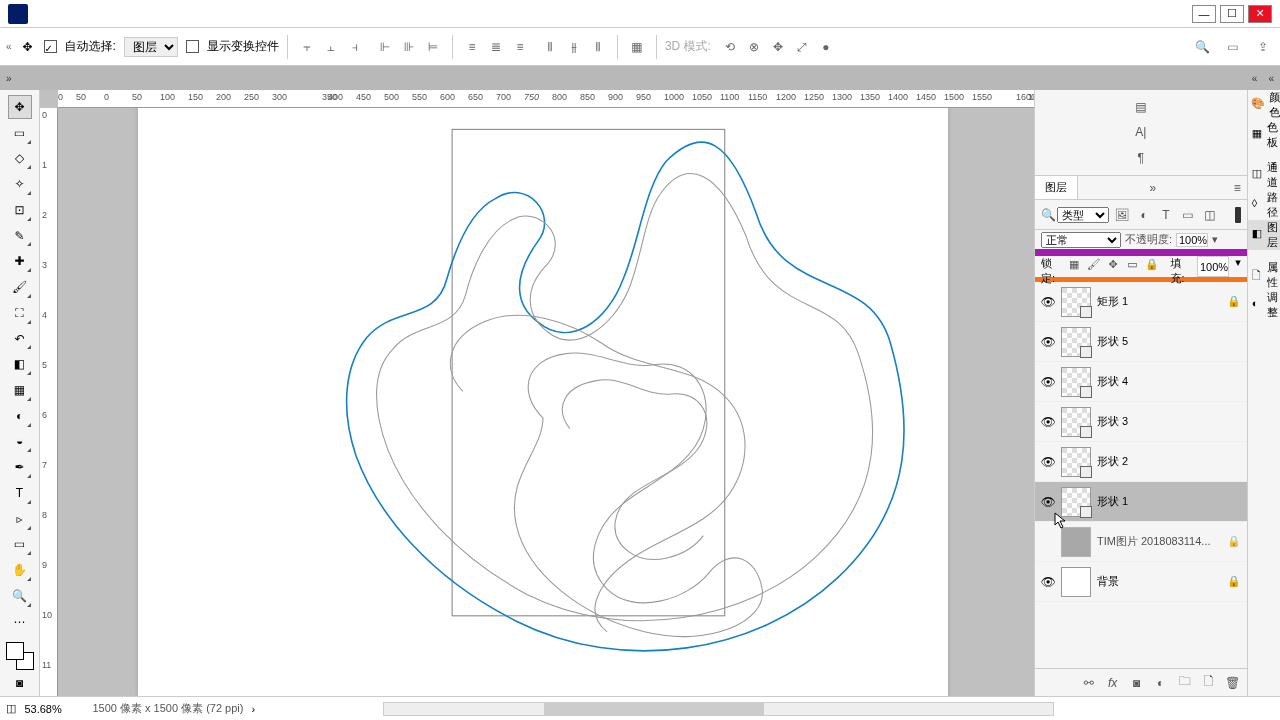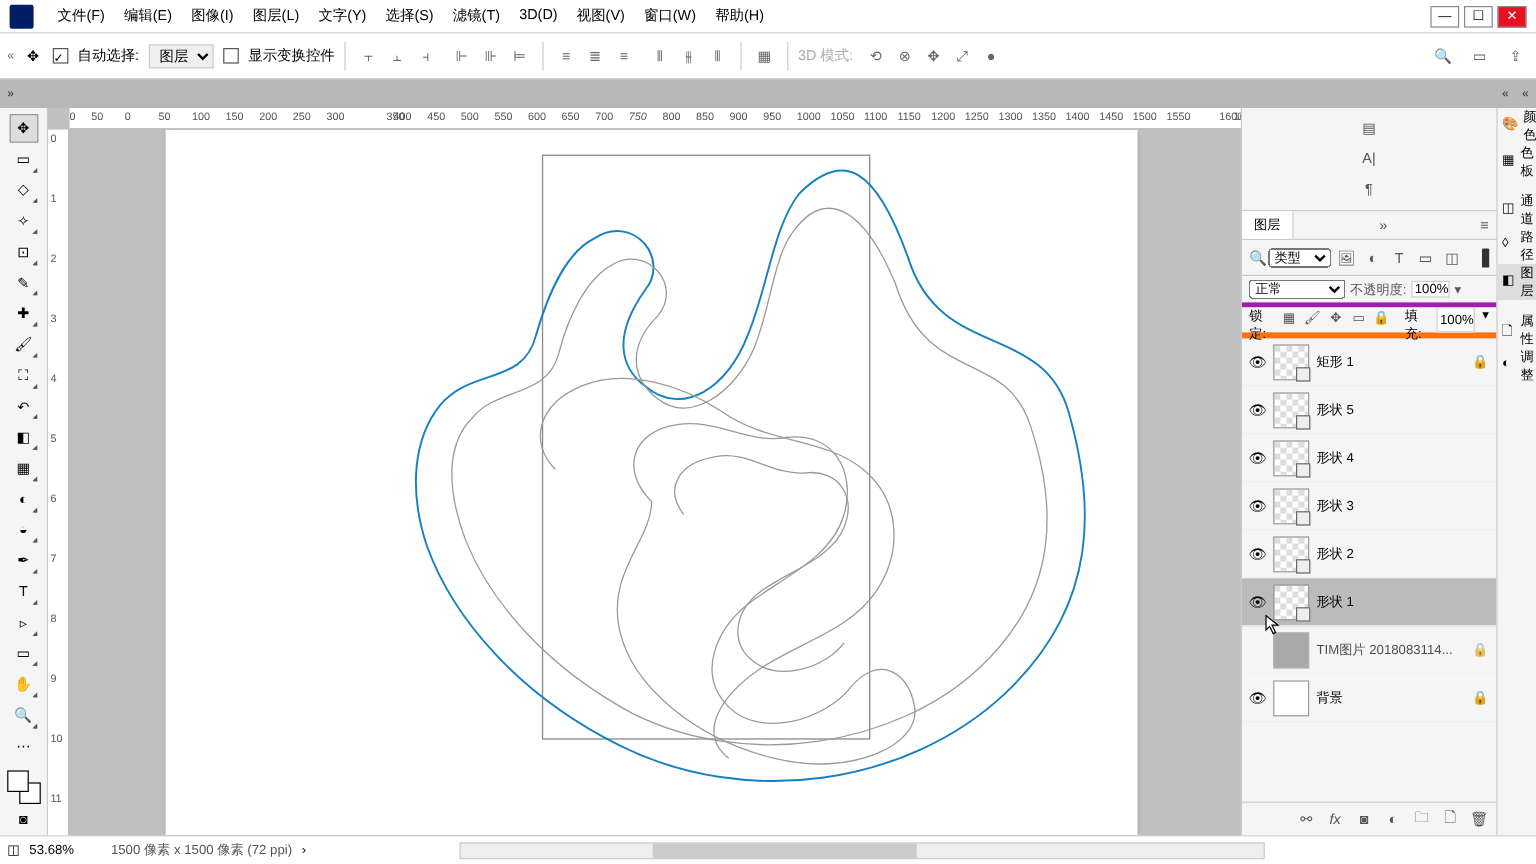--- a/index.html
+++ b/index.html
@@ -70,21 +70,21 @@
 .layers-tab { height: 24px; border-bottom: 1px solid #ccc; display: flex; align-items: center; }
 .layers-tab .tab { padding: 0 10px; height: 100%; display: flex; align-items: center; background: #fff; border-right: 1px solid #ccc; font-size: 11px; }
 .layers-tab .tabmenu { margin-left:auto; margin-right:6px; font-size:12px; color:#555; }
 
 .layer-filters { height: 30px; display: flex; align-items: center; padding: 0 6px; gap: 4px; border-bottom: 1px solid #ccc; }
 .layer-filters .search { width: 12px; }
 .layer-filters select { width: 52px; font-size: 11px; }
 .filter-btn { width: 18px; height: 18px; display: flex; align-items: center; justify-content: center; color: #555; cursor: pointer; }
 .filter-toggle { width: 6px; height: 16px; background: #333; border-radius: 1px; margin-left: auto; }
 
-.blend-row { height: 26px; display: flex; align-items: center; padding: 0 6px; gap: 4px; border-bottom: 4px solid #a21caf; font-size:11px; }
+.blend-row { height: 26px; display: flex; align-items: center; padding: 0 6px; gap: 4px; border-bottom: 7px solid #a21caf; font-size:11px; }
 .blend-row select { width: 80px; font-size: 11px; }
 .blend-row .label { color: #555; }
 .blend-row input[type=text] { width: 32px; font-size: 11px; border: 1px solid #ccc; text-align: right; }
 .blend-row .arrow { width: 12px; color: #555; }
 
 .lock-row { height: 26px; display: flex; padding: 0 6px; gap: 6px; border-bottom: 5px solid #f97316; font-size:11px; }
 .lock-row .lock-ic { width: 16px; height: 16px; display: flex; align-items: center; justify-content: center; color: #555; }
 .lock-row input[type=text] { width: 32px; font-size: 11px; border: 1px solid #ccc; text-align: right; }
 
 .layer-list { flex: 1; overflow-y: auto; }
@@ -109,33 +109,20 @@
 .statusbar .scroll-track { flex:1; height:14px; background:#eee; border:1px solid #ccc; margin: 0 220px 0 120px; position:relative; }
 .statusbar .scroll-thumb { position:absolute; left:160px; width:220px; height:100%; background:#ccc; }
 
 .cursor-mark { position:absolute; width:14px; height:18px; pointer-events:none; }
 </style>
 </head>
 <body>
 
 <div class="menubar">
   <div class="logo"></div>
-  <div id="menu-items" style="display: flex;">
-      <span class="menu-item">文件(F)</span>
-      <span class="menu-item">编辑(E)</span>
-      <span class="menu-item">图像(I)</span>
-      <span class="menu-item">图层(L)</span>
-      <span class="menu-item">文字(Y)</span>
-      <span class="menu-item">选择(S)</span>
-      <span class="menu-item">滤镜(T)</span>
-      <span class="menu-item">3D(D)</span>
-      <span class="menu-item">视图(V)</span>
-      <span class="menu-item">窗口(W)</span>
-      <span class="menu-item">帮助(H)</span>
-    </div>
   <div class="spacer"></div>
   <div class="win-btn">—</div>
   <div class="win-btn">☐</div>
   <div class="win-btn win-close">✕</div>
 </div>
 
 <div class="optionsbar">
   <span class="chevrons">«</span>
   <span class="tool-icon-sm">✥</span>
   <span class="checkbox checked"></span>

